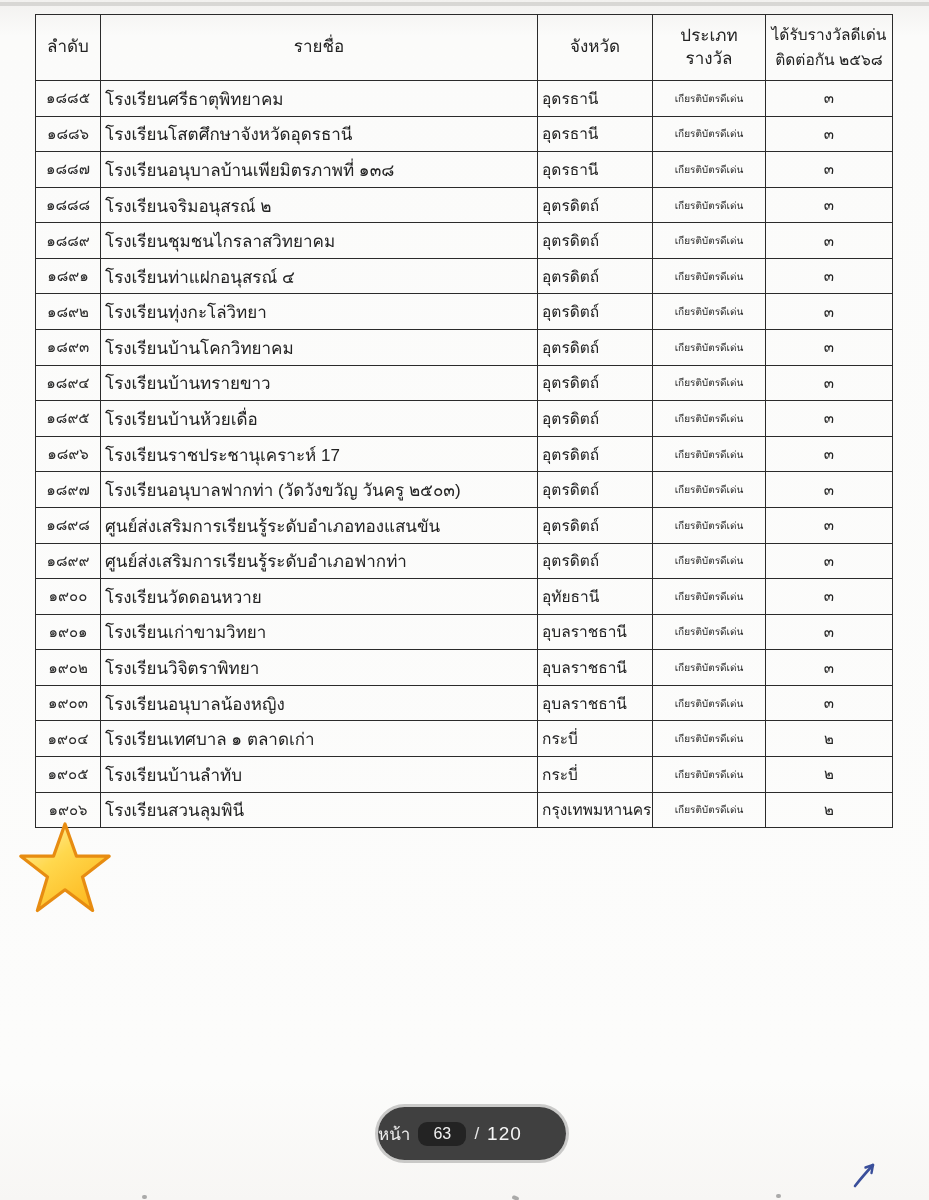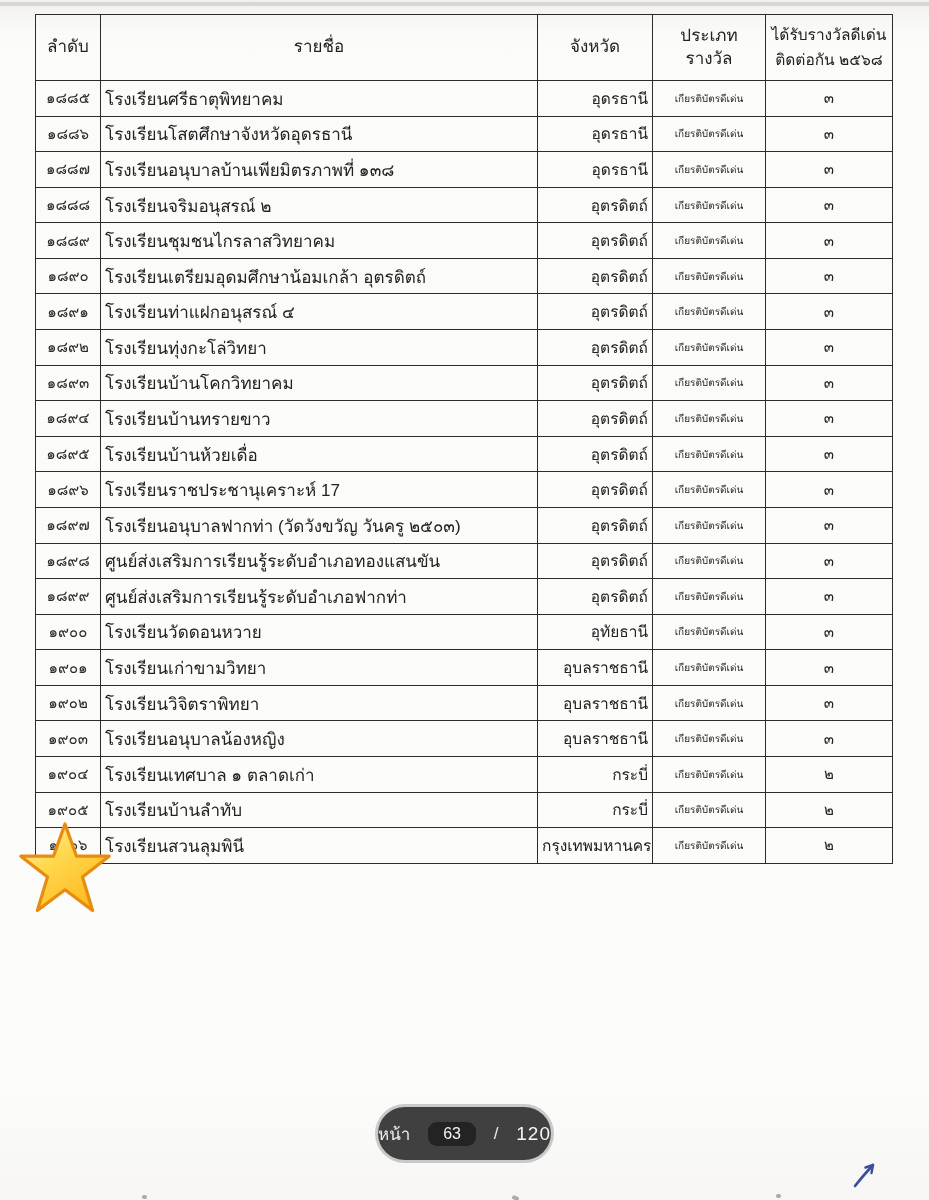--- a/index.html
+++ b/index.html
@@ -27,30 +27,30 @@
     border:1.4px solid #2b2b2b;
     padding:0 4px;overflow:hidden;
     font-weight:normal;
   }
   table.awards thead tr{height:66px;}
   table.awards tbody tr{height:35.58px;}
   th{font-size:17px;text-align:center;line-height:1.35;}
   th.c5h{font-size:15.5px;white-space:pre-line;line-height:1.6;margin-left:6px;}
   td.c-no{font-size:15px;text-align:center;color:#2a2a2a;}
   td.c-name{font-size:17px;text-align:left;padding-left:7px;border-radius:8px;}
-  td.c-prov{font-size:15.5px;text-align:right;}
+  td.c-prov{font-size:15.5px;text-align:left;}
   td.c-award{font-size:10px;text-align:center;}
   td.c-streak{font-size:15px;text-align:center;}
 
   .star-wrap{position:absolute;left:19px;top:820px;width:92px;height:100px;z-index:5;}
 
   .pill{
-    position:absolute;left:378px;top:1107px;width:173px;height:53px;z-index:6;
+    position:absolute;left:378px;top:1107px;width:188px;height:53px;z-index:6;
     background:rgba(58,58,58,0.97);border-radius:27px;
-    display:flex;align-items:center;justify-content:space-between;gap:8px;
+    display:flex;align-items:center;justify-content:flex-start;gap:8px;
     box-shadow:0 0 0 3px rgba(58,58,58,0.25);
   }
   .pill .lbl{color:#efefef;font-size:17px;}
   .pill .cur{
     background:#232323;border-radius:9px;padding:3px 12px;
     color:#f2f2f2;font-size:16px;min-width:24px;text-align:center;
   }
   .pill .sep{color:#e8e8e8;font-size:17px;}
   .pill .tot{color:#f5f5f5;font-size:19px;letter-spacing:1px;}
 
@@ -118,27 +118,20 @@
   </tr>
 
   <tr>
     <td class="c-no">๑๘๘๙</td>
     <td class="c-name">โรงเรียนชุมชนไกรลาสวิทยาคม</td>
     <td class="c-prov">อุตรดิตถ์</td>
     <td class="c-award">เกียรติบัตรดีเด่น</td>
     <td class="c-streak">๓</td>
   </tr>
 
-  <tr>
-    <td class="c-no">๑๘๙๐</td>
-    <td class="c-name">โรงเรียนเตรียมอุดมศึกษาน้อมเกล้า อุตรดิตถ์</td>
-    <td class="c-prov">อุตรดิตถ์</td>
-    <td class="c-award">เกียรติบัตรดีเด่น</td>
-    <td class="c-streak">๓</td>
-  </tr>
 
   <tr>
     <td class="c-no">๑๘๙๑</td>
     <td class="c-name">โรงเรียนท่าแฝกอนุสรณ์ ๔</td>
     <td class="c-prov">อุตรดิตถ์</td>
     <td class="c-award">เกียรติบัตรดีเด่น</td>
     <td class="c-streak">๓</td>
   </tr>
 
   <tr>

